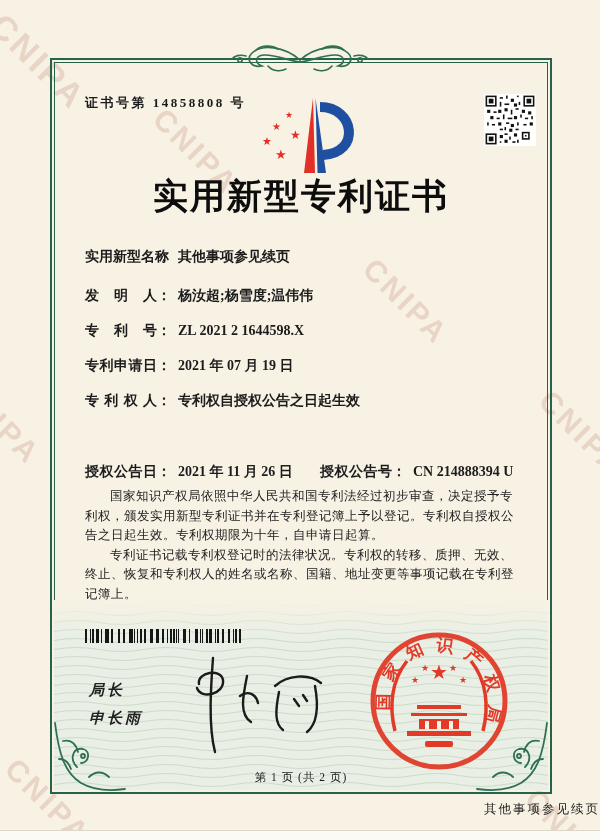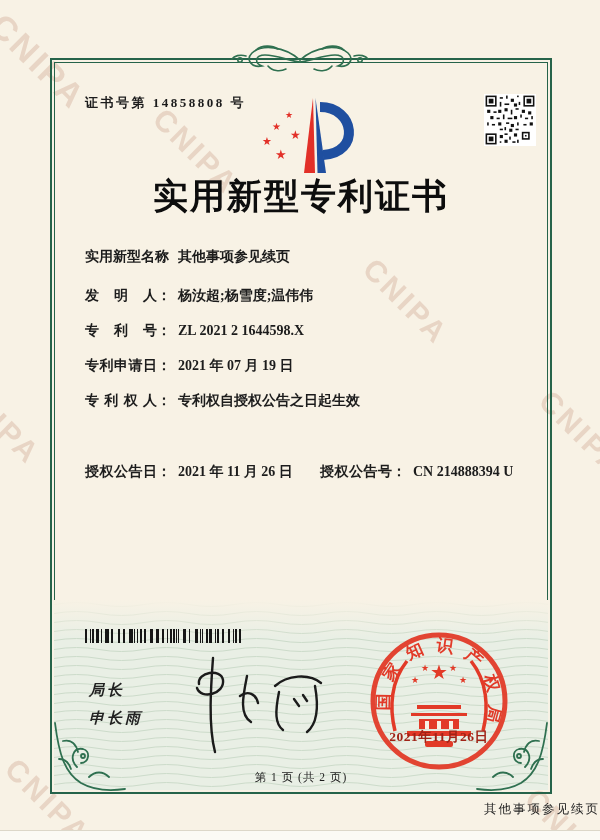--- a/index.html
+++ b/index.html
@@ -206,20 +206,24 @@
   <div class="frow" style="top:332px;">
     <span class="flabel">专利权人</span><span class="fcolon">：</span><span class="fvalue">专利权自授权公告之日起生效</span>
   </div>
   <div class="frow" style="top:403px;">
     <span class="flabel">授权公告日</span><span class="fcolon">：</span><span class="fvalue">2021 年 11 月 26 日</span>
     <span class="grant2">
       <span class="flabel">授权公告号</span><span class="fcolon">：</span><span class="fvalue">CN 214888394 U</span>
     </span>
   </div>
 
+  <div class="body-text">
+    <p>国家知识产权局依照中华人民共和国专利法经过初步审查，决定授予专利权，颁发实用新型专利证书并在专利登记簿上予以登记。专利权自授权公告之日起生效。专利权期限为十年，自申请日起算。</p>
+    <p>专利证书记载专利权登记时的法律状况。专利权的转移、质押、无效、终止、恢复和专利权人的姓名或名称、国籍、地址变更等事项记载在专利登记簿上。</p>
+  </div>
 
   <div class="barcode"></div>
 
   <div class="director-title">局长</div>
   <div class="director-name">申长雨</div>
 
   <svg class="signature" width="200" height="118" viewBox="0 0 200 118">
     <g stroke="#1b1b1b" stroke-width="2.4" fill="none" stroke-linecap="round">
       <path d="M62,34 C60,22 84,18 86,30 C88,44 64,50 60,38"></path>
       <path d="M76,8 C74,35 71,75 78,102"></path>
@@ -252,21 +256,20 @@
       <rect x="60" y="98" width="40" height="10"></rect>
       <rect x="66" y="100" width="4" height="8" fill="#f8f2e5"></rect>
       <rect x="78" y="100" width="4" height="8" fill="#f8f2e5"></rect>
       <rect x="90" y="100" width="4" height="8" fill="#f8f2e5"></rect>
       <rect x="48" y="110" width="64" height="5"></rect>
       <path d="M36,110 C30,86 32,60 48,40" stroke="#e23a28" stroke-width="3.5" fill="none"></path>
       <path d="M124,110 C130,86 128,60 112,40" stroke="#e23a28" stroke-width="3.5" fill="none"></path>
       <rect x="66" y="120" width="28" height="6" rx="2"></rect>
     </g>
   </svg>
-  <div class="seal-date">2021年11月26日</div>
 
   <div class="page-footer">第 1 页 (共 2 页)</div>
 
   <svg class="corner corner-bl" width="80" height="80" viewBox="0 0 80 80">
     <g stroke="#2f7050" fill="none" stroke-width="1.8" stroke-linecap="round">
       <path d="M6,8 C10,40 16,58 32,68 C46,76 62,76 76,74"></path>
       <path d="M28,52 C20,44 24,32 34,34 C42,36 40,48 32,48"></path>
       <path d="M14,26 C22,24 27,29 29,37 M40,62 C46,56 54,56 60,62 M10,44 C16,44 20,48 22,54"></path>
       <circle cx="34" cy="41" r="2"></circle>
     </g>

